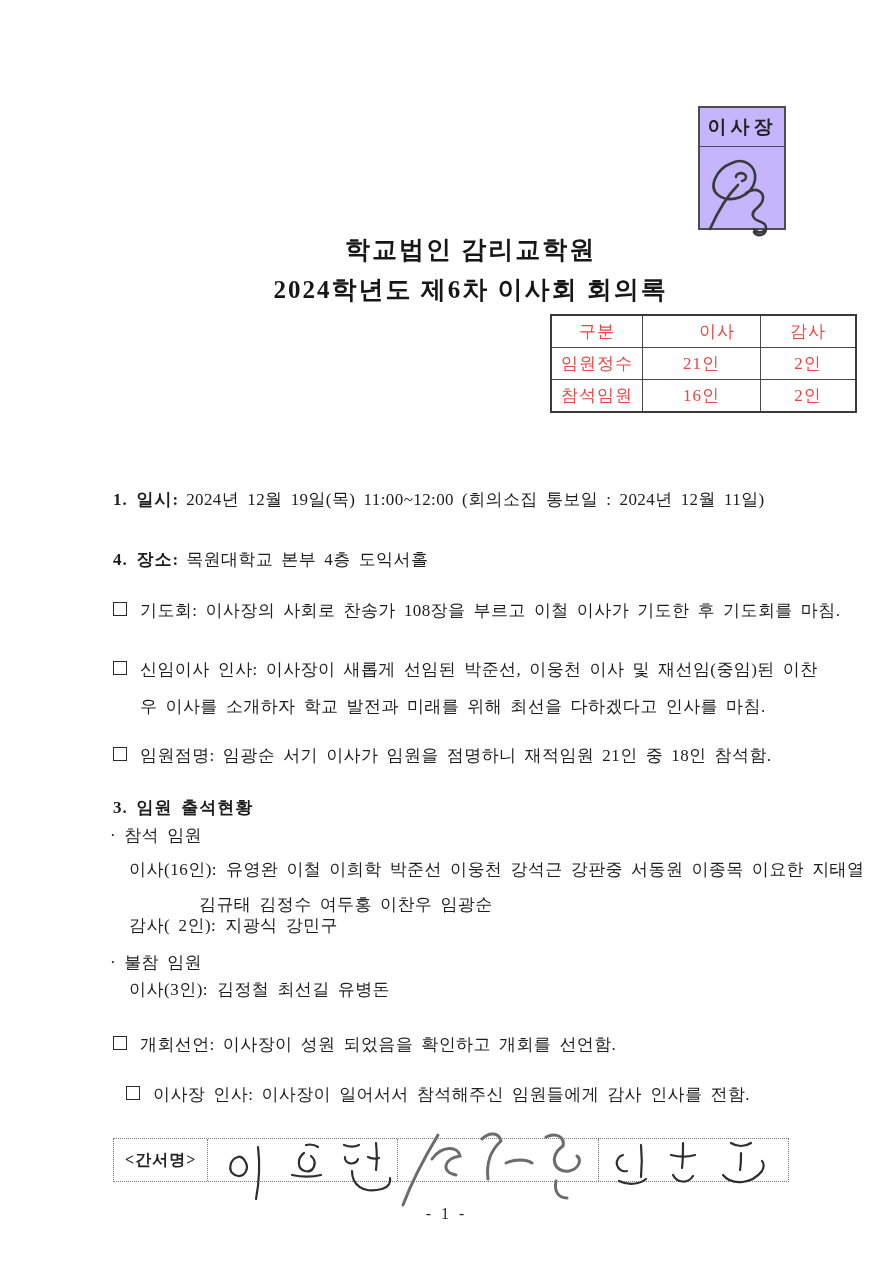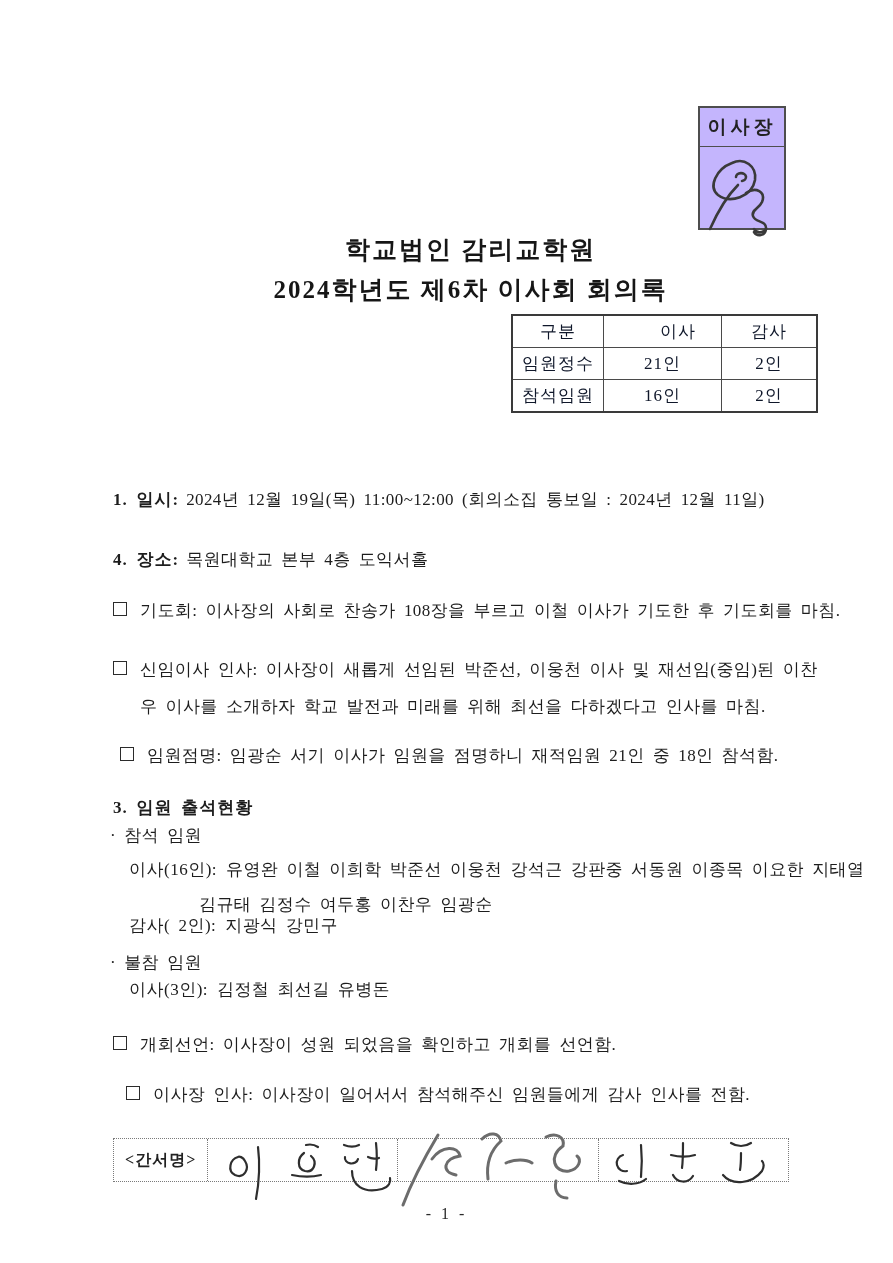--- a/index.html
+++ b/index.html
@@ -15,41 +15,41 @@
   .stamp-label { height:38px; line-height:38px; border-bottom:1.5px solid #4e4e4e;
                  text-align:center; font-weight:bold; font-size:19px; letter-spacing:4px; color:#222; }
   .stamp-sign { position:relative; height:84px; }
   .stamp-sign svg { position:absolute; left:2px; top:0; overflow:visible; }
 
   
   .title { position:absolute; left:48px; top:230px; width:845px; text-align:center;
            font-weight:bold; font-size:25px; letter-spacing:2px; line-height:40px; color:#161616; }
 
   
-  .otable { position:absolute; left:511px; top:314px; border-collapse:collapse;
-            font-size:17px; color:#0f172a; border:2px solid #3a3a3a; }
+  .otable { position:absolute; left:550px; top:314px; border-collapse:collapse;
+            font-size:17px; color:#ef4444; border:2px solid #3a3a3a; }
   .otable th, .otable td { border:1.2px solid #4a4a4a; text-align:center;
             font-weight:normal; height:31px; padding:0 4px; letter-spacing:1px; }
   .otable .c0 { width:82px; } .otable .c1 { width:78px;padding-left:35px; } .otable .c2 { width:86px; }
 
   
   .line { position:absolute; margin:0; font-size:17px; white-space:nowrap;
           letter-spacing:0.4px; word-spacing:3.5px; color:#1d1d1d; }
   .lbl  { font-weight:bold; margin-right:7px; letter-spacing:1px; }
   .cb   { display:inline-block; width:12px; height:12px; border:1.5px solid #2b2b2b;
           margin-right:13px; background:#fff; }
   .sublabel { margin-right:9px; letter-spacing:0.5px;text-align:right; }
   .bold { font-weight:bold; letter-spacing:1px;text-align:right; }
 
   .l-item1   { left:113px; top:488px; }
   .l-item2   { left:113px; top:548px; }
   .l-prayer  { left:113px; top:599px; }
   .l-newdir  { left:113px; top:651px; line-height:37px; }
   .cont2     { padding-left:27px; }
-  .l-roll    { left:113px; top:744px;margin-left:7px; }
+  .l-roll    { left:113px; top:744px; }
   .l-sec3    { left:113px; top:796px; }
   .l-present { left:110px; top:824px; }
   .l-dir16   { left:129px; top:852px; line-height:35px; }
   .names-cont{ padding-left:70px; }
   .l-aud     { left:129px; top:914px; }
   .l-absent  { left:110px; top:951px; }
   .l-abs3    { left:129px; top:978px; }
   .l-open    { left:113px; top:1033px; }
   .l-greet   { left:126px; top:1083px; }
 

